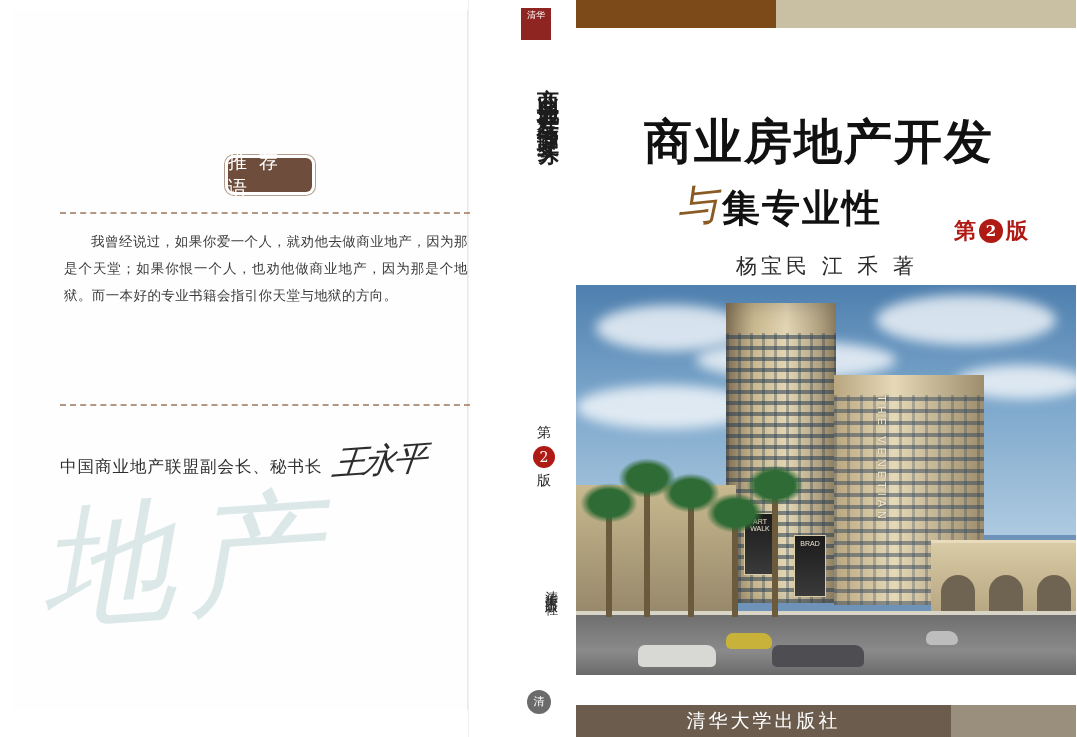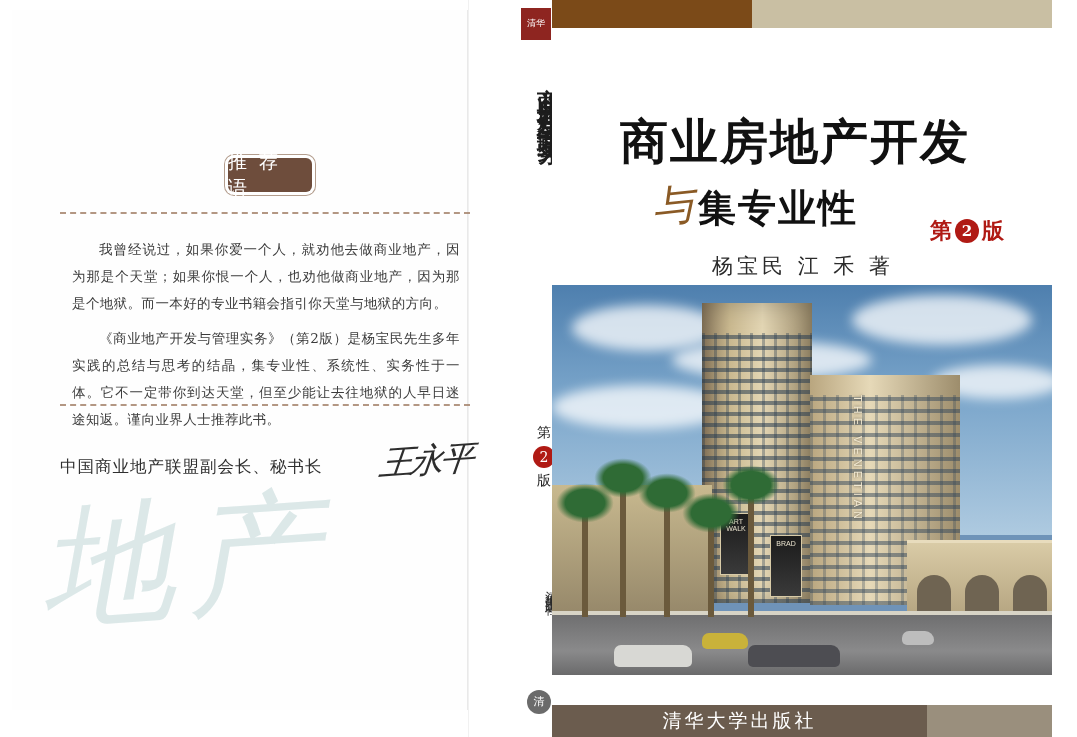--- a/index.html
+++ b/index.html
@@ -74,30 +74,29 @@
     position: absolute;
     left: 64px; top: 228px;
     width: 404px;
     color: #3b3b3b;
     font-size: 13.5px;
     line-height: 27px;
     letter-spacing: .4px;
     text-align: justify;
     font-family: "DejaVu Serif", serif;
   }
-  #recommend-body p { margin: 8px; text-indent: 2em; }
+  #recommend-body p { margin: 0; text-indent: 2em; }
 
   #signer-line {
     position: absolute;
     left: 60px; top: 445px;
     width: 410px;
     display: flex;
     align-items: flex-end;
     gap: 10px;
-    justify-content: space-between;
   }
   #signer-title {
     color: #2f2f2f;
     font-size: 16.5px;
     letter-spacing: 1px;
     font-family: "DejaVu Serif", serif;
   }
   #signature {
     font-family: "DejaVu Serif", serif;
     font-size: 34px;
@@ -133,21 +132,21 @@
   }
   #spine-logo {
     position: absolute;
     left: 521px; top: 8px;
     width: 30px; height: 32px;
     background: #8e2520;
     color: #fff;
     font-size: 9px;
     line-height: 11px;
     text-align: center;
-    padding-top: 10px;
+    padding-top: 2px;
     box-sizing: border-box;
     font-family: "DejaVu Serif", serif;
   }
   #spine-title {
     position: absolute;
     left: 524px; top: 70px;
     width: 40px;
     writing-mode: vertical-rl;
     font-size: 22px;
     letter-spacing: 5px;
@@ -193,21 +192,21 @@
     color: #fff;
     font-size: 11px;
     line-height: 24px;
     text-align: center;
     font-family: "DejaVu Serif", serif;
   }
 
   
   #front-cover {
     position: absolute;
-    left: 552px; top: 0;
+    left: 576px; top: 0;
     width: 500px; height: 584px;
     background: #ffffff;
   }
   #front-band-top {
     position: absolute;
     left: 0; top: 0;
     width: 500px; height: 28px;
     background: linear-gradient(90deg,#7b4a18 0%, #7b4a18 40%, #c9bfa3 40%, #c9bfa3 100%);
   }
   #front-band-bottom {
@@ -423,21 +422,20 @@
 
     <div id="recommend-badge">
       <span>推 荐 语</span>
     </div>
 
     <div class="dash-rule" id="rule-top"></div>
     <div class="dash-rule" id="rule-bottom"></div>
 
     <div id="recommend-body">
       <p>我曾经说过，如果你爱一个人，就劝他去做商业地产，因为那是个天堂；如果你恨一个人，也劝他做商业地产，因为那是个地狱。而一本好的专业书籍会指引你天堂与地狱的方向。</p>
-      <p>《商业地产开发与管理实务》（第2版）是杨宝民先生多年实践的总结与思考的结晶，集专业性、系统性、实务性于一体。它不一定带你到达天堂，但至少能让去往地狱的人早日迷途知返。谨向业界人士推荐此书。</p>
     </div>
 
     <div id="signer-line">
       <div id="signer-title">中国商业地产联盟副会长、秘书长</div>
       <div id="signature">王永平</div>
     </div>
 
     <div id="watermark-chars">地产</div>
   </div>
 

